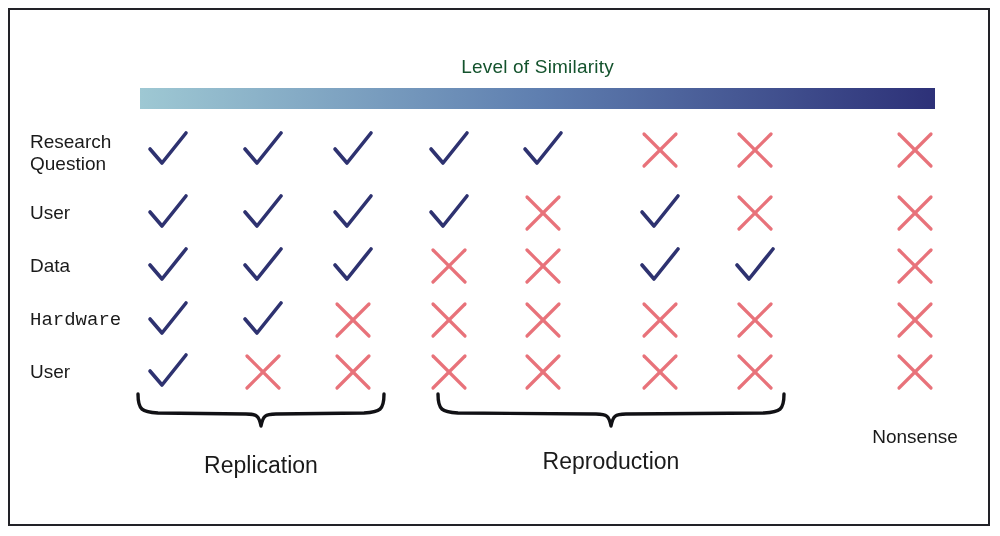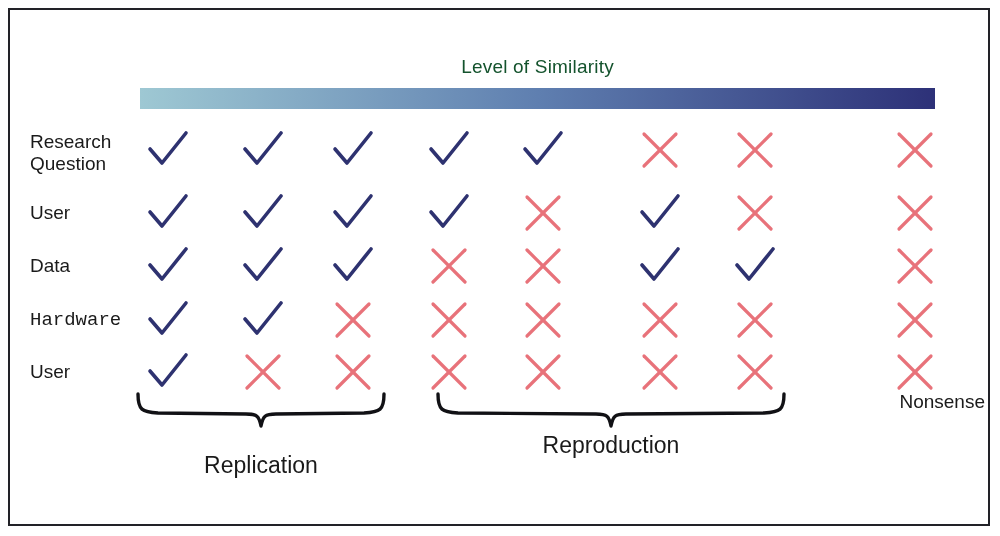--- a/index.html
+++ b/index.html
@@ -333,17 +333,17 @@
     </div>
 
   <svg class="brace" style="left:132px; top:392px; width:258px; height:36px;" viewBox="0 0 258 36" preserveAspectRatio="none">
     <path d="M6,2 C6,18 10,20 26,21 L114,22 C125,22 127,24 129,34 C131,24 133,22 144,22 L232,21 C248,20 252,18 252,2" fill="none" stroke="#111115" stroke-width="3.4" stroke-linecap="round" stroke-linejoin="round"></path>
   </svg>
   <div class="group-label" style="left:132px; top:452px; width:258px;">Replication</div>
 
   <svg class="brace" style="left:432px; top:392px; width:358px; height:36px;" viewBox="0 0 358 36" preserveAspectRatio="none">
     <path d="M6,2 C6,18 10,20 26,21 L164,22 C175,22 177,24 179,34 C181,24 183,22 194,22 L332,21 C348,20 352,18 352,2" fill="none" stroke="#111115" stroke-width="3.4" stroke-linecap="round" stroke-linejoin="round"></path>
   </svg>
-  <div class="group-label" style="left:432px; top:432px; width:358px;">Reproduction</div>
-
-  <div id="nonsense-label" style="left:845px; top:391px; width:140px;text-align:right;">Nonsense</div>
+  <div class="group-label" style="left:432px; top:448px; width:358px;">Reproduction</div>
+
+  <div id="nonsense-label" style="left:845px; top:426px; width:140px;">Nonsense</div>
 
 </div>
 
 </body></html>

